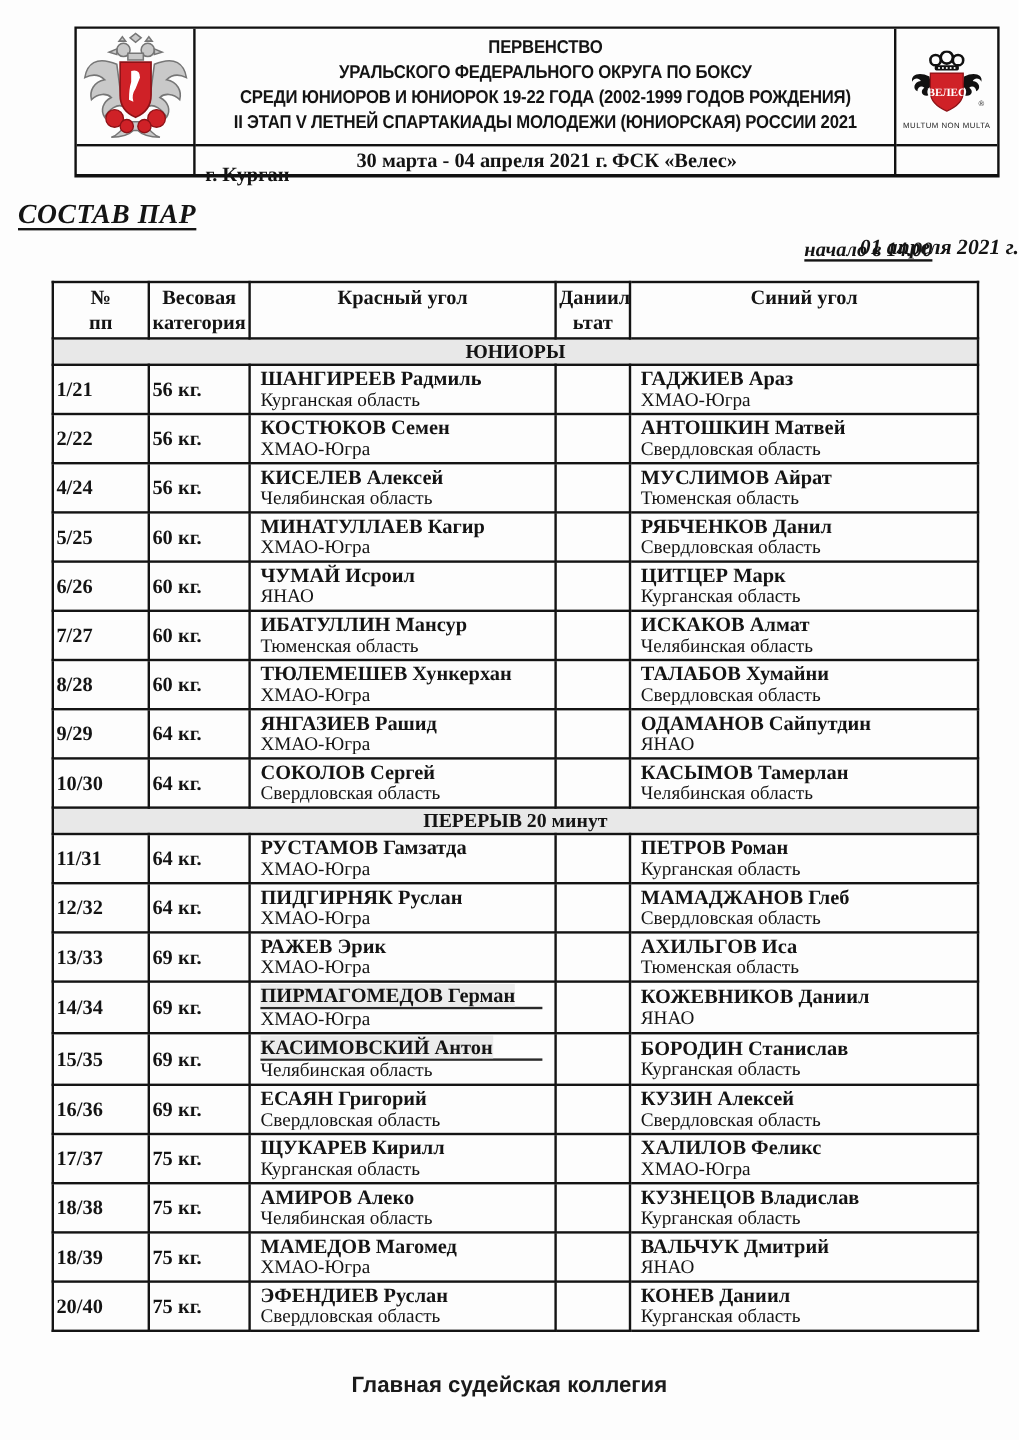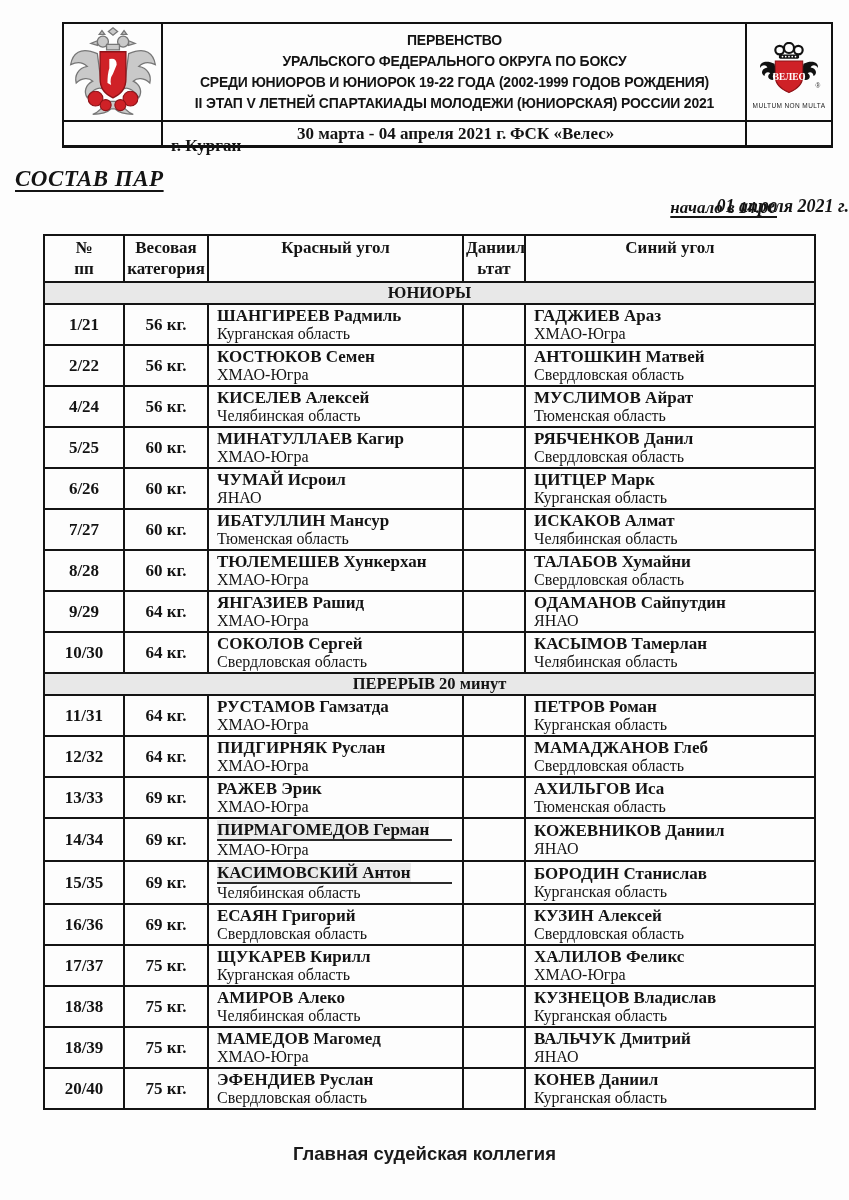--- a/index.html
+++ b/index.html
@@ -48,21 +48,21 @@
   table.pairs{
     position:absolute;left:43px;top:234px;width:771px;
     border-collapse:collapse;table-layout:fixed;
   }
   table.pairs td,table.pairs th{border:2px solid #141414;box-sizing:border-box;}
   th.col-h{font-size:17px;font-weight:bold;text-align:center;vertical-align:top;
     padding:1px 2px;line-height:1.26;white-space:pre-line;height:47px;}
   td.band{background:#e8e8e8;font-weight:bold;font-size:16.5px;text-align:center;
     height:22px;padding:0;line-height:20px;}
   tr.pair-row{height:40px;}
-  td.c-no,td.c-wt{text-align:center;font-weight:bold;font-size:17px;padding:0 2px;}
+  td.c-no,td.c-wt{text-align:left;font-weight:bold;font-size:17px;padding:0 2px;}
   td.c-corner{padding:1px 6px 1px 8px;vertical-align:middle;}
   td.c-res{padding:0;}
   .nameline{font-weight:bold;font-size:17px;line-height:19px;}
   .regline{font-size:16px;line-height:18px;}
   .nameline.hl{border-bottom:2px solid #2b2b2b;margin-right:4px;}
   .nameline.hl .nm{background:#ececec;}
   
   .footer{
     position:absolute;left:0;top:1143px;width:849px;text-align:center;
     font-family:"Liberation Sans", sans-serif;font-size:18.5px;font-weight:600;color:#1a1a1a;

